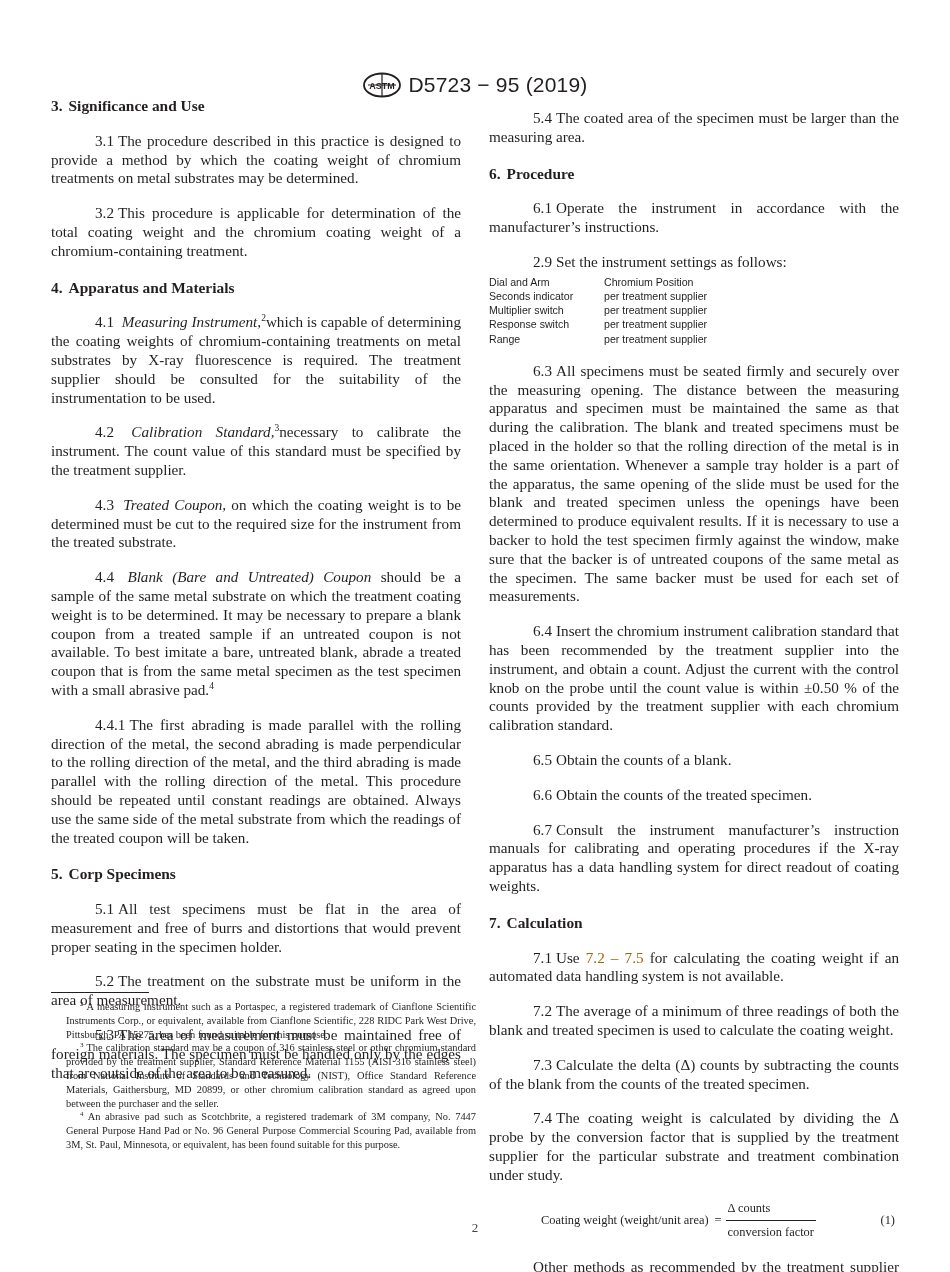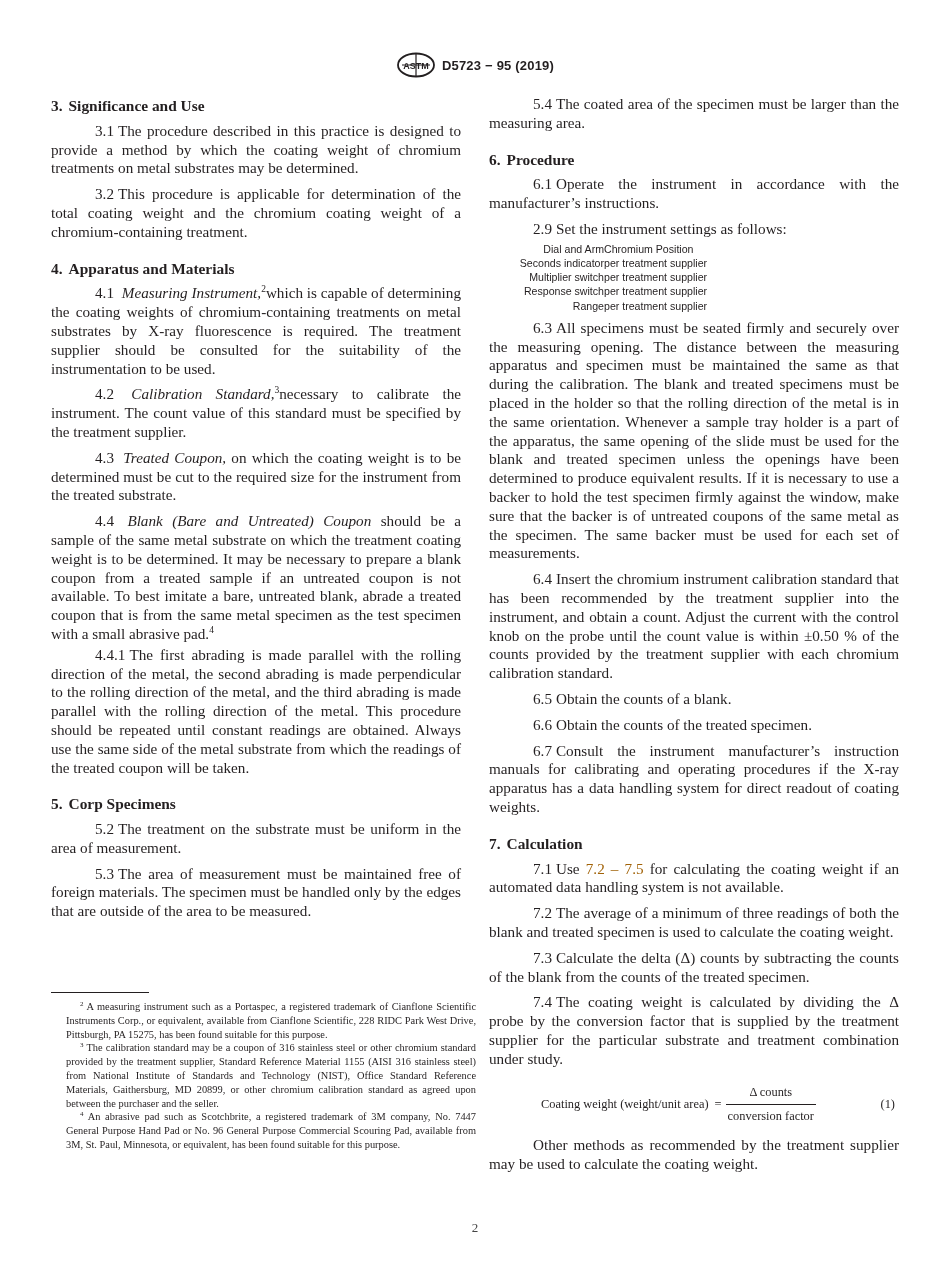--- a/index.html
+++ b/index.html
@@ -1,45 +1,45 @@
 <!DOCTYPE html>
 <html><head>
 <meta charset="utf-8">
 <style>
   html, body { margin: 0; padding: 0; background: #ffffff; }
   body { width: 950px; height: 1272px; position: relative; overflow: hidden;
          font-family: "Liberation Serif", "DejaVu Serif", serif; color: #231f20; }
-  .header { position: absolute; top: 52px; left: 0; width: 950px; text-align: center;
+  .header { position: absolute; top: 72px; left: 0; width: 950px; text-align: center;
             display: flex; justify-content: center; align-items: center; gap: 6px; }
   .logo { width: 40px; height: 26px; display: inline-block; }
-  .designation { font-family: "Liberation Sans", "DejaVu Sans", sans-serif; font-weight: bold;
-                 font-size: 13px; letter-spacing: 0.2px; color: #231f20; }
+  .designation { font-family: "Liberation Sans", "DejaVu Sans", sans-serif; font-weight: normal;
+                 font-size: 21px; letter-spacing: 0.2px; color: #231f20; }
   .col { position: absolute; top: 93px; width: 410px; font-size: 15.2px; line-height: 18.8px; }
   .col.left { left: 51px; }
   .col.right { left: 489px; }
   .h { font-weight: bold; font-size: 15.4px; margin: 4px 0 6px 0; }
   .h .num { margin-right: 6px; }
-  p { margin: 2px 0 7px 0; text-align: justify; text-indent: 44px; }
+  p { margin: 16px 0 7px 0; text-align: justify; text-indent: 44px; }
   .pn { margin-right: 4px; }
   sup { font-size: 9.5px; line-height: 0; vertical-align: 6px; }
   .gap { height: 7px; }
   .settings { font-family: "Liberation Sans", "DejaVu Sans", sans-serif; font-size: 10.6px;
               line-height: 14.2px; margin: 1px 0 6px 0; }
-  .settings .row { display: flex; text-align: right; }
+  .settings .row { display: flex; }
   .settings .k { width: 115px; flex: none; }
   .link { color: #a16207; }
   .footrule { position: absolute; left: 51px; top: 992px; width: 98px; height: 1px; background: #231f20; }
   .footnotes { position: absolute; left: 66px; top: 1000px; width: 410px; font-size: 10.4px; line-height: 13.8px; }
   .footnotes p { text-indent: 14px; margin: 0; }
   .footnotes sup { font-size: 7px; vertical-align: 4px; }
   .equation { display: flex; align-items: center; font-size: 12.4px; margin: 15px 0 10px 0; }
   .eq-lhs { margin-left: 52px; }
   .eq-eq { margin: 0 6px; }
   .frac { display: inline-flex; flex-direction: column; align-items: center; }
-  .frac .num { border-bottom: 1px solid #231f20; padding: 0 2px 2px 2px; width: 100%; text-align: center; }
+  .frac .num { border-bottom: 1px solid #231f20; padding: 0 2px 2px 2px; width: 100%; text-align: left; }
   .frac .den { padding-top: 2px; }
   .eq-no { margin-left: auto; margin-right: 4px; }
   .pagenum { position: absolute; top: 1220px; left: 0; width: 950px; text-align: center; font-size: 13px; color: #444; }
 </style>
 </head>
 <body>
 
 <div class="header">
   <span class="logo">
     <svg viewBox="0 0 40 26" width="40" height="26">
@@ -59,20 +59,21 @@
 
   <div class="h"><span class="num">4.</span><span>Apparatus and Materials</span></div>
   <p><span class="pn">4.1</span> <em>Measuring Instrument,</em><sup>2</sup><span>which is capable of determining the coating weights of chromium-containing treatments on metal substrates by X-ray fluorescence is required. The treatment supplier should be consulted for the suitability of the instrumentation to be used.</span></p>
   <p><span class="pn">4.2</span> <em>Calibration Standard,</em><sup>3</sup><span>necessary to calibrate the instrument. The count value of this standard must be specified by the treatment supplier.</span></p>
   <p><span class="pn">4.3</span> <em>Treated Coupon,</em><span> on which the coating weight is to be determined must be cut to the required size for the instrument from the treated substrate.</span></p>
   <p style="margin-bottom:2px"><span class="pn">4.4</span> <em>Blank (Bare and Untreated) Coupon</em><span> should be a sample of the same metal substrate on which the treatment coating weight is to be determined. It may be necessary to prepare a blank coupon from a treated sample if an untreated coupon is not available. To best imitate a bare, untreated blank, abrade a treated coupon that is from the same metal specimen as the test specimen with a small abrasive pad.</span><sup>4</sup></p>
   <p><span class="pn">4.4.1</span><span>The first abrading is made parallel with the rolling direction of the metal, the second abrading is made perpendicular to the rolling direction of the metal, and the third abrading is made parallel with the rolling direction of the metal. This procedure should be repeated until constant readings are obtained. Always use the same side of the metal substrate from which the readings of the treated coupon will be taken.</span></p>
   <div class="gap"></div>
 
   <div class="h"><span class="num">5.</span><span>Corp Specimens</span></div>
+  <p><span class="pn">5.1</span><span>All test specimens must be flat in the area of measurement and free of burrs and distortions that would prevent proper seating in the specimen holder.</span></p>
   <p><span class="pn">5.2</span><span>The treatment on the substrate must be uniform in the area of measurement.</span></p>
   <p><span class="pn">5.3</span><span>The area of measurement must be maintained free of foreign materials. The specimen must be handled only by the edges that are outside of the area to be measured.</span></p>
 </div>
 
 <div class="footrule"></div>
 <div class="footnotes">
   <p><sup>2</sup> <span>A measuring instrument such as a Portaspec, a registered trademark of Cianflone Scientific Instruments Corp., or equivalent, available from Cianflone Scientific, 228 RIDC Park West Drive, Pittsburgh, PA 15275, has been found suitable for this purpose.</span></p>
   <p><sup>3</sup> <span>The calibration standard may be a coupon of 316 stainless steel or other chromium standard provided by the treatment supplier, Standard Reference Material 1155 (AISI 316 stainless steel) from National Institute of Standards and Technology (NIST), Office Standard Reference Materials, Gaithersburg, MD 20899, or other chromium calibration standard as agreed upon between the purchaser and the seller.</span></p>
   <p><sup>4</sup> <span>An abrasive pad such as Scotchbrite, a registered trademark of 3M company, No. 7447 General Purpose Hand Pad or No. 96 General Purpose Commercial Scouring Pad, available from 3M, St. Paul, Minnesota, or equivalent, has been found suitable for this purpose.</span></p>
 </div>

